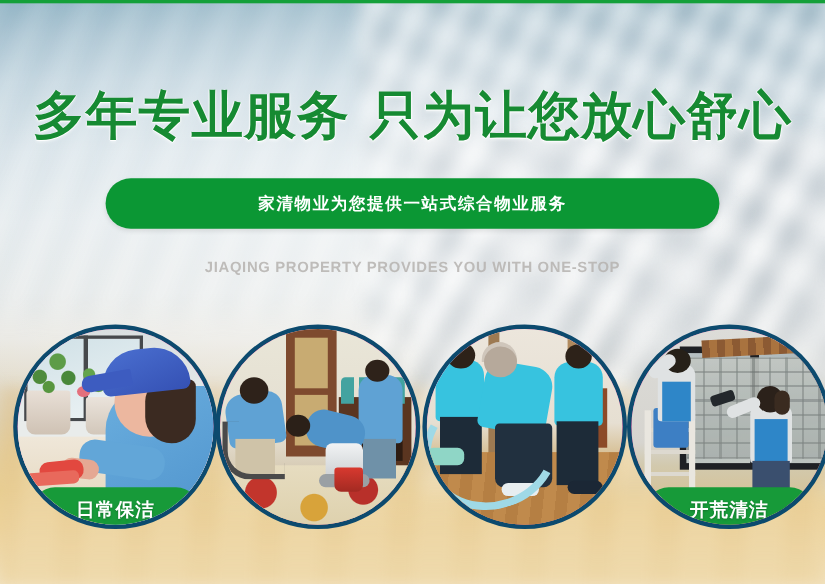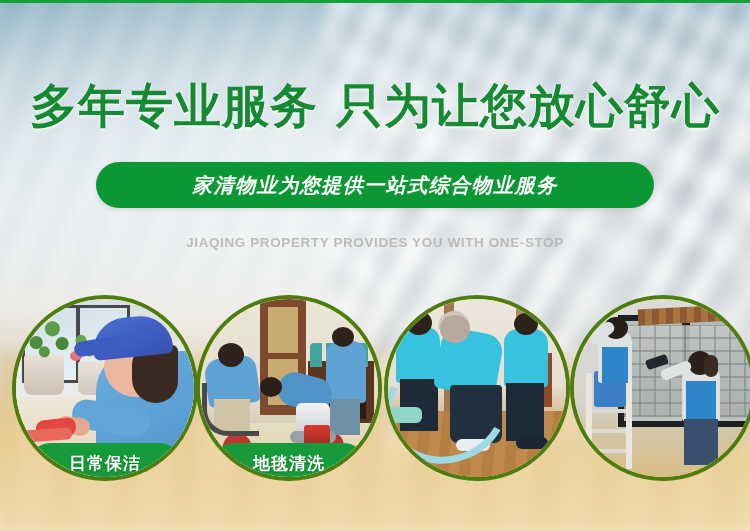--- a/index.html
+++ b/index.html
@@ -118,45 +118,44 @@
 
   
   .pill{
     position:absolute;left:96px;top:162px;width:558px;height:46px;
     background:#0b9734;border-radius:23px;
     display:flex;align-items:center;justify-content:center;
     box-shadow:0 2px 5px rgba(0,0,0,.10);
     z-index:5;
   }
   .pill-text{
-    color:#ffffff;font-size:20px;font-weight:bold;letter-spacing:1.5px;
+    color:#ffffff;font-size:15px;font-weight:bold;letter-spacing:1.5px;
     font-family:"DejaVu Sans","Liberation Sans",sans-serif;
     white-space:nowrap;
-    font-style:italic;
   }
 
   
   .subtitle{
     position:absolute;left:0;top:232px;width:750px;text-align:center;
     color:#b6b3b0;font-size:13.5px;line-height:22px;letter-spacing:.6px;
     font-family:"Liberation Sans",sans-serif;font-weight:bold;
     z-index:4;
   }
   .subtitle div{opacity:.85;}
 
   
   .circle-row{
     position:absolute;left:0;top:295px;width:750px;height:200px;z-index:6;
   }
   .circle{
     position:absolute;top:0;width:186px;height:186px;border-radius:50%;
-    border:4px solid #4d7c0f;
+    border:4px solid #0c4a6e;
     overflow:hidden;
     box-sizing:border-box;
-    background:#fde047;
+    background:#ec4899;
   }
   .c1{left:12px;}
   .c2{left:196px;}
   .c3{left:384px;}
   .c4{left:570px;}
 
   .photo{position:absolute;inset:0;overflow:hidden;}
 
   
   .label-band{
@@ -343,23 +342,20 @@
           <div class="s2-w1hose"></div>
         <div class="s2-w2body"></div>
           <div class="s2-w2head"></div>
           <div class="s2-w2leg"></div>
         <div class="s2-w3body"></div>
           <div class="s2-w3head"></div>
         <div class="s2-machine"></div>
           <div class="s2-mach-base"></div>
         <div class="s2-bucket"></div>
       </div>
-      <div class="label-band">
-        <span>地毯清洗</span>
-      </div>
     </div>
 
     <div class="circle c3">
       <div class="photo">
         <div class="s3-wall"></div>
         <div class="s3-doorframe"></div>
           <div class="s3-doorframe2"></div>
         <div class="s3-floor"></div>
           <div class="s3-cab"></div>
         <div class="s3-w2body"></div>
@@ -394,16 +390,19 @@
           <div class="s4-p1head"></div>
           <div class="s4-p1arm"></div>
         <div class="s4-p2body"></div>
           <div class="s4-p2apron"></div>
           <div class="s4-p2jeans"></div>
         <div class="s4-p2head"></div>
           <div class="s4-p2hair"></div>
           <div class="s4-p2arm"></div>
           <div class="s4-tool"></div>
       </div>
+      <div class="label-band">
+        <span>开荒清洁</span>
+      </div>
     </div>
 
   </div>
 </div>
 
 </body></html>

